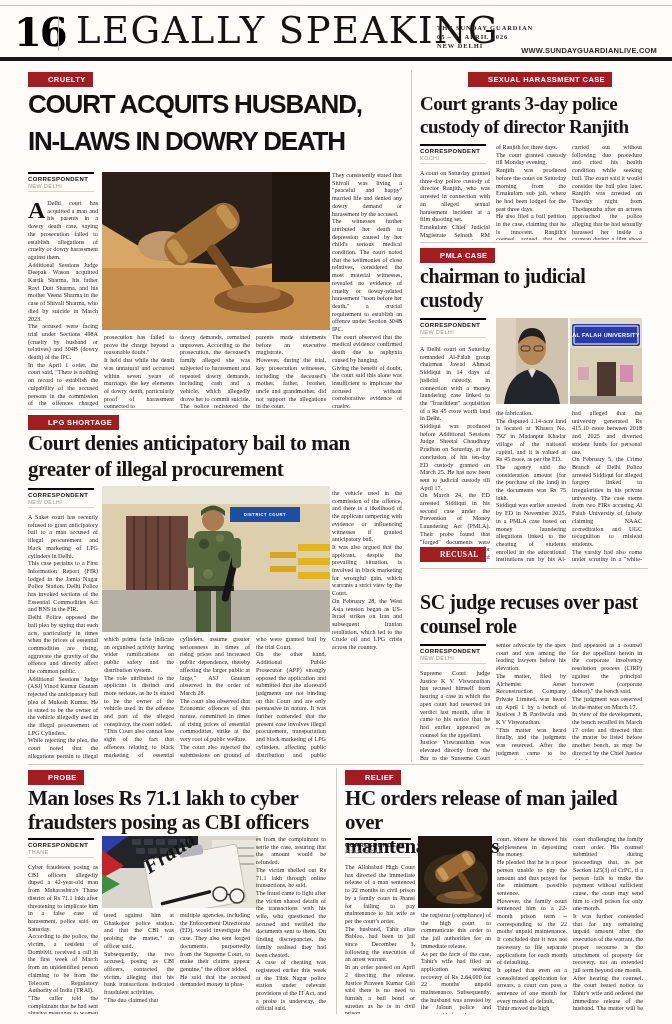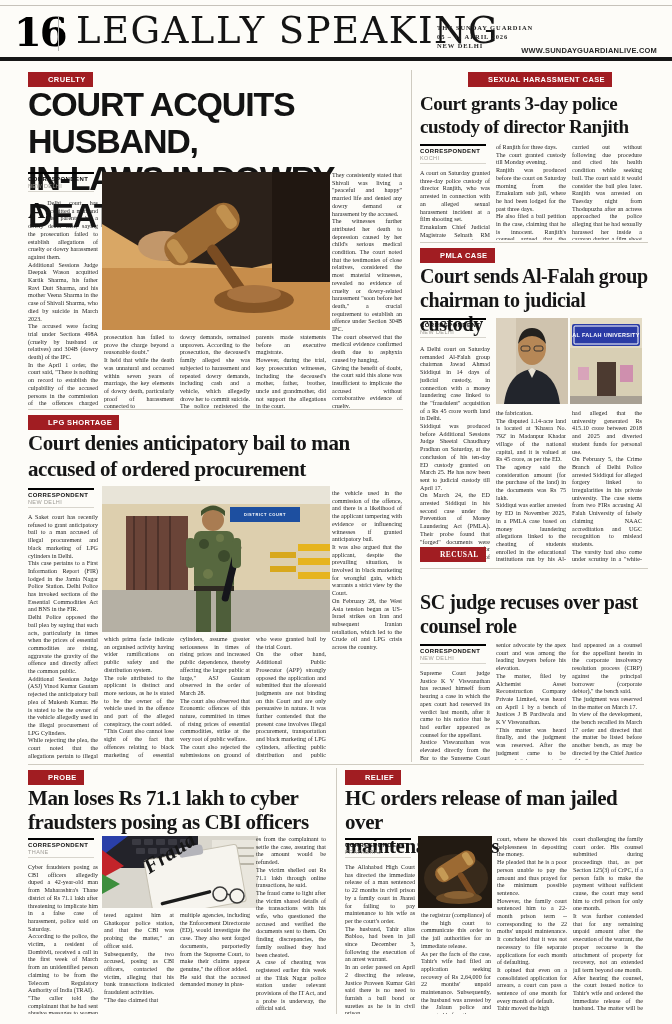--- a/index.html
+++ b/index.html
@@ -15,21 +15,21 @@
   .website{left:420px;top:46px;width:237px;text-align:right;font:700 7.5px/9px "Liberation Sans",sans-serif;color:#2a2a2a;letter-spacing:.2px;}
   .bar{left:0;top:57px;width:672px;height:4px;background:#171717;}
   
   .vrule{border-left:1px solid #cfcbc1;}
   .hrule{border-top:1px solid #cfcbc1;}
   
   .tag{position:absolute;background:#a11d22;color:#ffffff;font:700 7.5px/1 "Liberation Sans",sans-serif;
        letter-spacing:.4px;padding:4px 7px 3px 20px;white-space:nowrap;}
   
   .hl-sans{position:absolute;font-family:"Liberation Sans",sans-serif;font-weight:700;color:#131313;
-           font-size:34px;line-height:37px;letter-spacing:-1.2px;}
+           font-size:26px;line-height:37px;letter-spacing:-1.2px;}
   .hl-serif{position:absolute;font-family:"Liberation Serif",serif;font-weight:700;color:#161616;letter-spacing:-0.4px;}
   
   .byline{position:absolute;width:66px;border-top:2px solid #000;padding-top:2px;font-family:"Liberation Sans",sans-serif;}
   .byline .who{font-size:6px;font-weight:700;letter-spacing:.4px;color:#111;}
   .byline .where{font-size:5.5px;color:#9d9a94;letter-spacing:.4px;margin-top:1px;padding-bottom:2px;border-bottom:1px solid #d8d5cd;}
   
   .col{position:absolute;width:70px;font-size:6.1px;line-height:7.7px;text-align:justify;
        color:#1e1e1e;overflow:hidden;}
   .col span{white-space:pre-line;}
   .dc{float:left;font:700 24px/20px "Liberation Serif",serif;margin:0 2px 0 0;color:#111;}
@@ -119,21 +119,20 @@
   <div class="col" style="left:420px;top:170px;height:70px;"><span>A court on Saturday granted three-day police custody of director Ranjith, who was arrested in connection with an alleged sexual harassment incident at a film shooting set.
 Ernakulam Chief Judicial Magistrate Selnath RM allowed the petition filed by the police seeking custody</span></div>
   <div class="col" style="left:496px;top:144px;height:96px;"><span>of Ranjith for three days.
 The court granted custody till Monday evening.
 Ranjith was produced before the court on Saturday morning from the Ernakulam sub jail, where he had been lodged for the past three days.
 He also filed a bail petition in the case, claiming that he is innocent. Ranjith's counsel argued that the arrest was</span></div>
   <div class="col" style="left:572px;top:144px;height:96px;"><span>carried out without following due procedure and cited his health condition while seeking bail. The court said it would consider the bail plea later. Ranjith was arrested on Tuesday night from Thodupuzha after an actress approached the police alleging that he had sexually harassed her inside a caravan during a film shoot in Fort Kochi.</span></div>
 
   <div class="tag" style="left:420px;top:248px;">PMLA CASE</div>
   <div class="hl-serif" style="left:420px;top:264px;width:232px;font-size:20px;line-height:24px;">
-    <div>Court sends Al-Falah group</div>
     <div>chairman to judicial custody</div>
   </div>
   <div class="byline" style="left:420px;top:318px;">
     <div class="who">CORRESPONDENT</div>
     <div class="where">NEW DELHI</div>
   </div>
   <div class="photo" style="left:496px;top:318px;width:72px;height:86px;">
     <svg viewBox="0 0 72 86" preserveAspectRatio="none">
       <rect width="72" height="86" fill="#cfc3ae"></rect>
       <rect width="20" height="86" fill="#dcd2bf"></rect>
@@ -166,21 +165,21 @@
 The agency said the consideration amount (for the purchase of the land) in the documents was Rs 75 lakh.
 Siddiqui was earlier arrested by ED in November 2025, in a PMLA case based on money laundering allegations linked to the cheating of students enrolled in the educational institutions run by his Al-Falah Charitable Trust.
 The federal probe agency</span></div>
   <div class="col" style="left:572px;top:410px;height:152px;"><span>had alleged that the university generated Rs 415.10 crore between 2018 and 2025 and diverted student funds for personal use.
 On February 5, the Crime Branch of Delhi Police arrested Siddiqui for alleged forgery linked to irregularities in his private university. The case stems from two FIRs accusing Al Falah University of falsely claiming NAAC accreditation and UGC recognition to mislead students.
 The varsity had also come under scrutiny in a "white-collar terror" probe linked to the November 10 Red Fort blast that killed 15 people.</span></div>
 
   <div class="tag" style="left:28px;top:415px;">LPG SHORTAGE</div>
   <div class="hl-serif" style="left:28px;top:430px;width:380px;font-size:21px;line-height:26px;">
     <div>Court denies anticipatory bail to man</div>
-    <div>accused of ordered procurement</div>
+    <div>greater of illegal procurement</div>
   </div>
   <div class="byline" style="left:28px;top:488px;">
     <div class="who">CORRESPONDENT</div>
     <div class="where">NEW DELHI</div>
   </div>
   <div class="photo" style="left:102px;top:486px;width:228px;height:146px;">
     <svg viewBox="0 0 228 146" preserveAspectRatio="none">
       <rect width="228" height="146" fill="#e8e4d8"></rect>
       <rect x="0" y="18" width="228" height="86" fill="#ddcfae"></rect>
       <rect x="24" y="30" width="62" height="74" fill="#6a4438"></rect>

